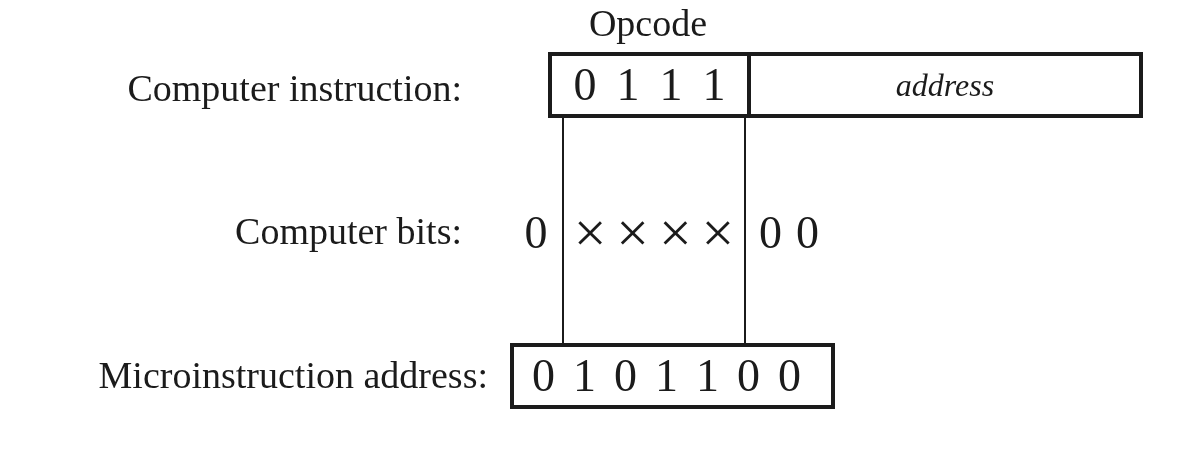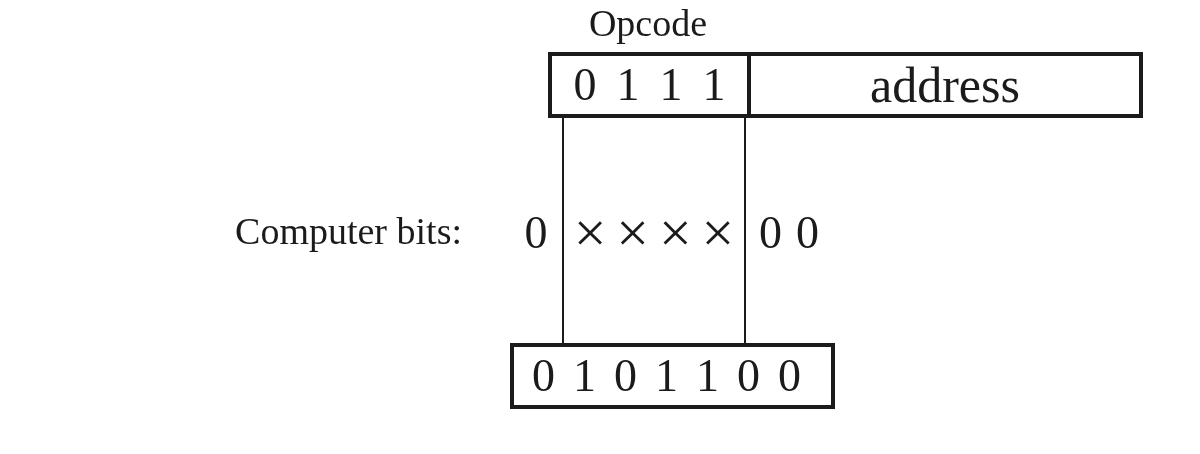--- a/index.html
+++ b/index.html
@@ -34,21 +34,22 @@
   .ci-box{
     position:absolute;left:548px;top:52px;width:595px;height:66px;
     border:4px solid var(--ink);display:flex;background:var(--background);
   }
   .ci-opcode-cell{
     width:199px;border-right:4px solid var(--ink);
     display:flex;align-items:center;justify-content:center;gap:20px;
   }
   .ci-address-cell{
     flex:1;display:flex;align-items:center;justify-content:center;
-    font-size:50px;
+    font-size:32px;
+    font-style:italic;
   }
   .bit{
     font-size:46px;line-height:1;display:inline-block;
   }
 
   
   .connector{
     position:absolute;top:118px;width:2px;height:225px;background:var(--ink);
   }
   .connector-left{left:562px;}
@@ -74,21 +75,23 @@
     background:var(--background);
   }
 </style>
 </head>
 <body>
 
 <div class="diagram">
 
   <div class="opcode-caption">Opcode</div>
 
+  <div class="row-label label-ci">Computer instruction:</div>
   <div class="row-label label-mb">Computer bits:</div>
+  <div class="row-label label-ma">Microinstruction address:</div>
 
   <div class="ci-box">
     <div class="ci-opcode-cell">
       <span class="bit">0</span>
       <span class="bit">1</span>
       <span class="bit">1</span>
       <span class="bit">1</span>
     </div>
     <div class="ci-address-cell">address</div>
   </div>

